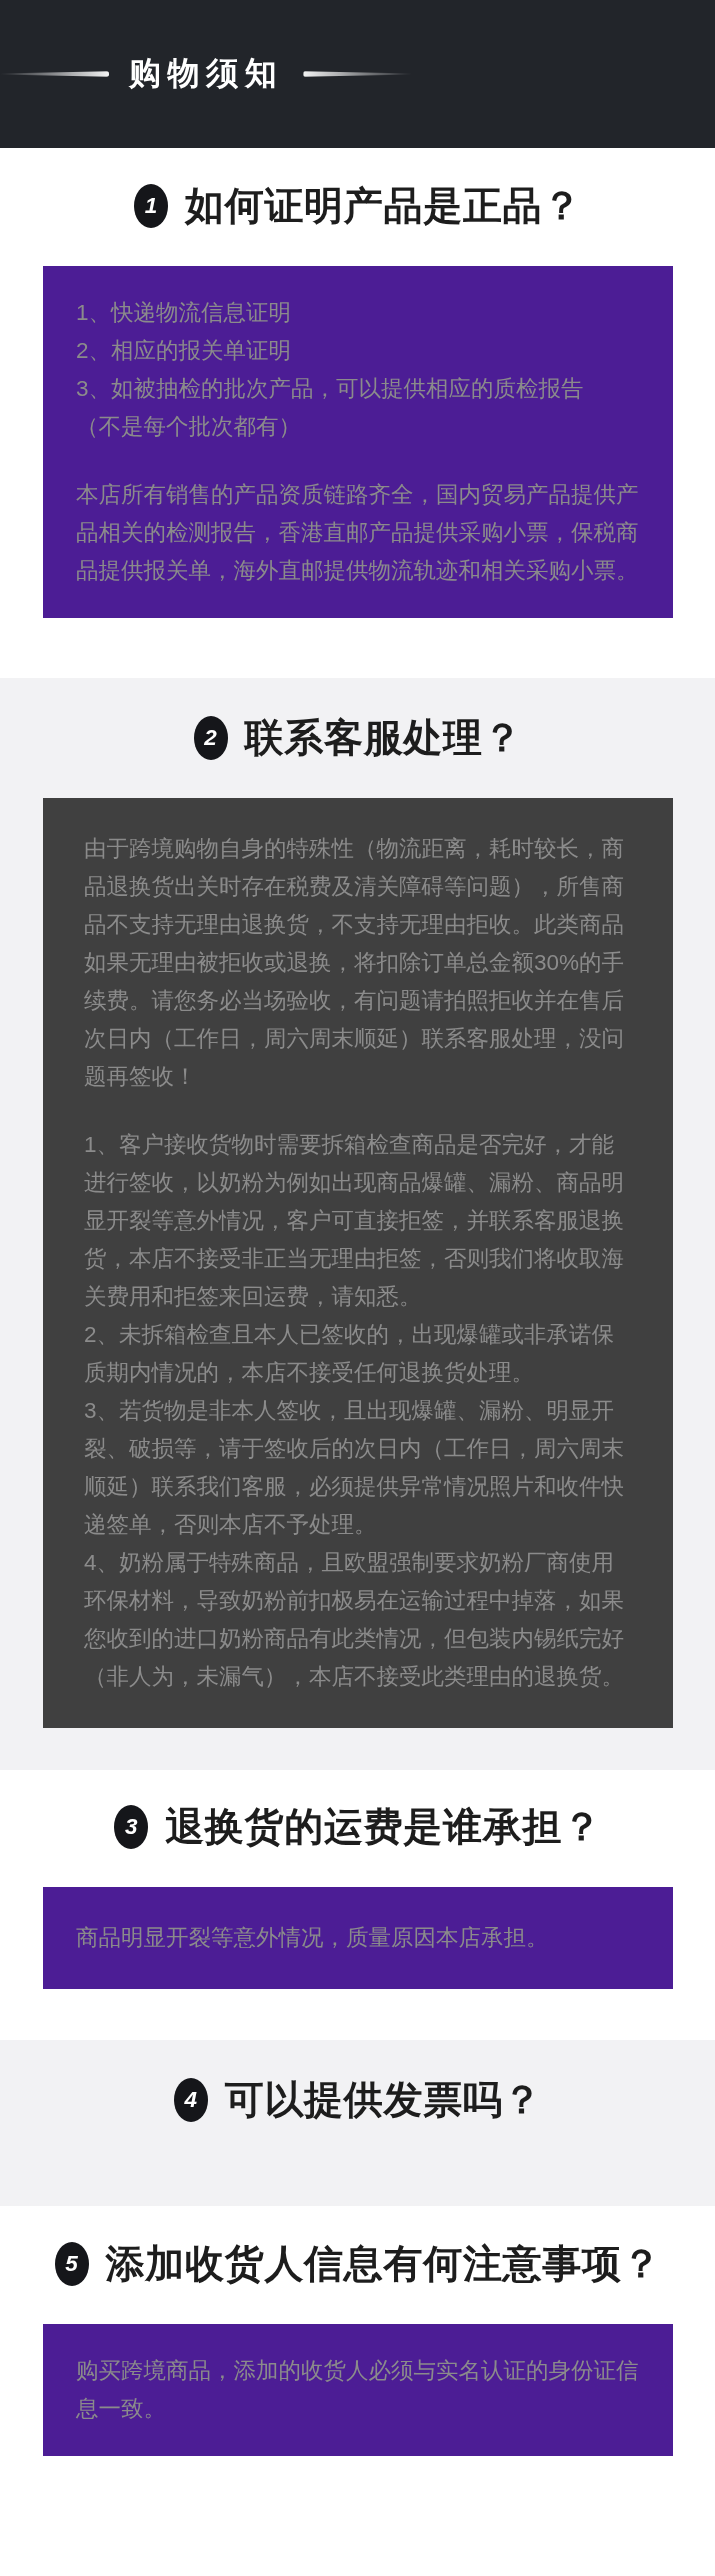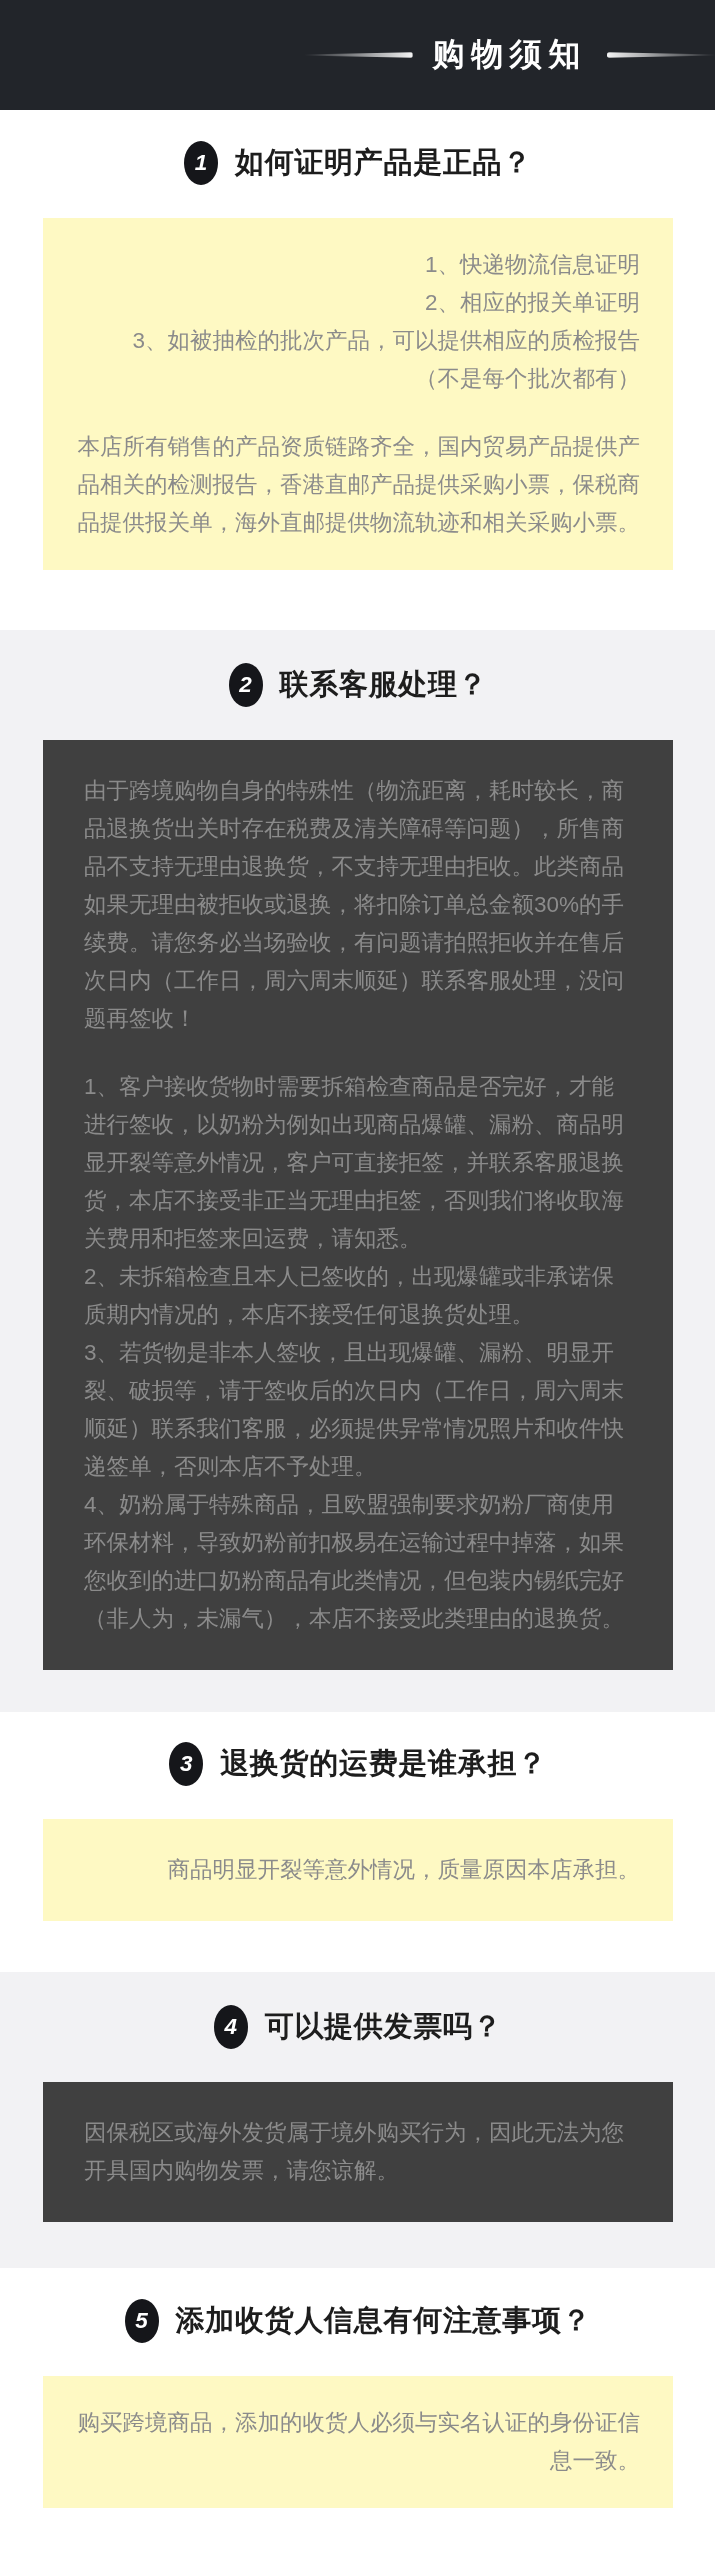--- a/index.html
+++ b/index.html
@@ -5,25 +5,25 @@
   html,body{margin:0;padding:0;}
   body{
     width:716px;
     min-height:2576px;
     background:#ffffff;
     font-family:"Liberation Sans","DejaVu Sans",sans-serif;
     -webkit-font-smoothing:antialiased;
   }
   
   .hdr{
-    height:110px;
+    height:148px;
     background:#22252a;
     display:flex;
     align-items:center;
-    justify-content:flex-end;
+    justify-content:flex-start;
     gap:20px;
   }
   .hdr-title{
     color:#ffffff;
     font-size:32px;
     font-weight:800;
     letter-spacing:6.6px;
     white-space:nowrap;
   }
   .hline{
@@ -60,41 +60,40 @@
     display:flex;
     align-items:center;
     justify-content:center;
     color:#ffffff;
     font-size:22.5px;
     font-weight:800;
     font-style:italic;
     flex:0 0 auto;
   }
   .q-text{
-    font-size:29px;
+    font-size:39px;
     font-weight:800;
     color:#1d1d1d;
     letter-spacing:0.7px;
     white-space:nowrap;
   }
   .box{
     margin:0 43px;
     font-size:22.5px;
     line-height:38px;
     color:#8b8b8b;
   }
   .box p{
     margin:0;
     white-space:pre-line;
   }
   .box p + p{margin-top:30px;}
   .box.gray{
-    background:#fef9c3;
+    background:#4c1d95;
     padding:28px 33px;
-    text-align:right;
   }
   .box.white{
     background:#404040;
     padding:32px 41px;
   }
   .box.slim{padding-top:32px;padding-bottom:32px;}
   .tail{height:44px;}
 </style>
 </head>
 <body>
@@ -141,23 +140,20 @@
   <div class="box gray slim">
     <p>商品明显开裂等意外情况，质量原因本店承担。</p>
   </div>
 </section>
 
 <section class="band s4">
   <div class="q">
     <span class="num">4</span>
     <span class="q-text">可以提供发票吗？</span>
   </div>
-  <div class="box white slim">
-    <p>因保税区或海外发货属于境外购买行为，因此无法为您开具国内购物发票，请您谅解。</p>
-  </div>
 </section>
 
 <section class="qa">
   <div class="q">
     <span class="num">5</span>
     <span class="q-text">添加收货人信息有何注意事项？</span>
   </div>
   <div class="box gray">
     <p>购买跨境商品，添加的收货人必须与实名认证的身份证信息一致。</p>
   </div>

